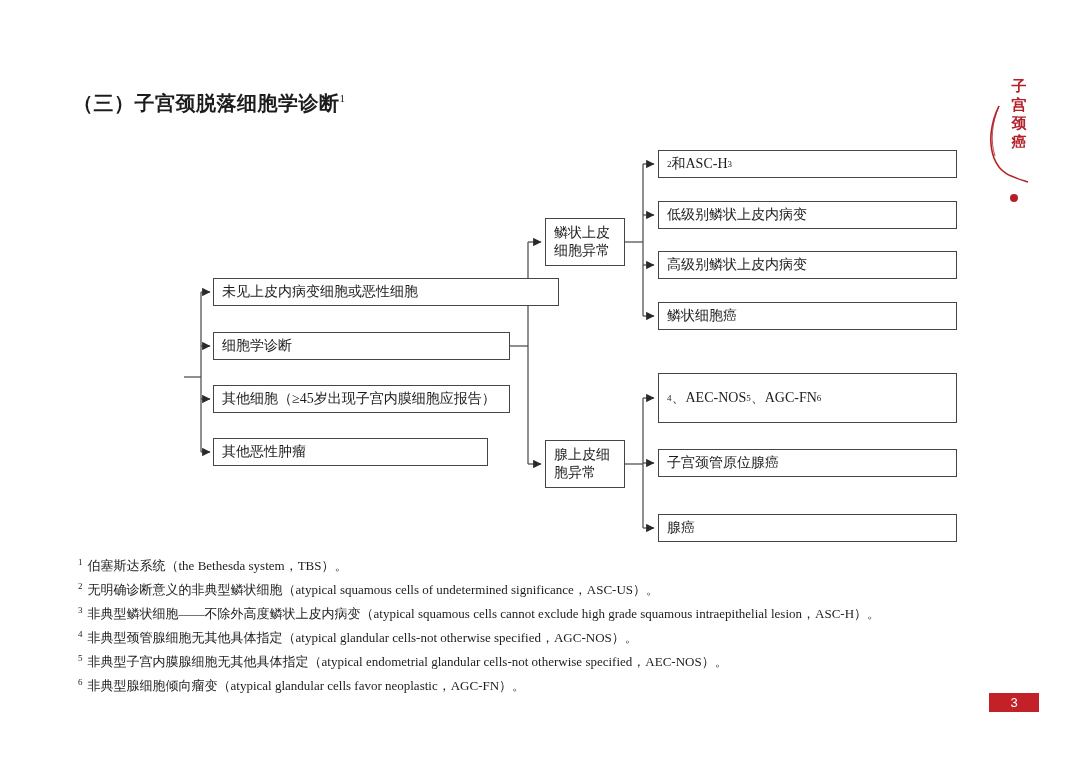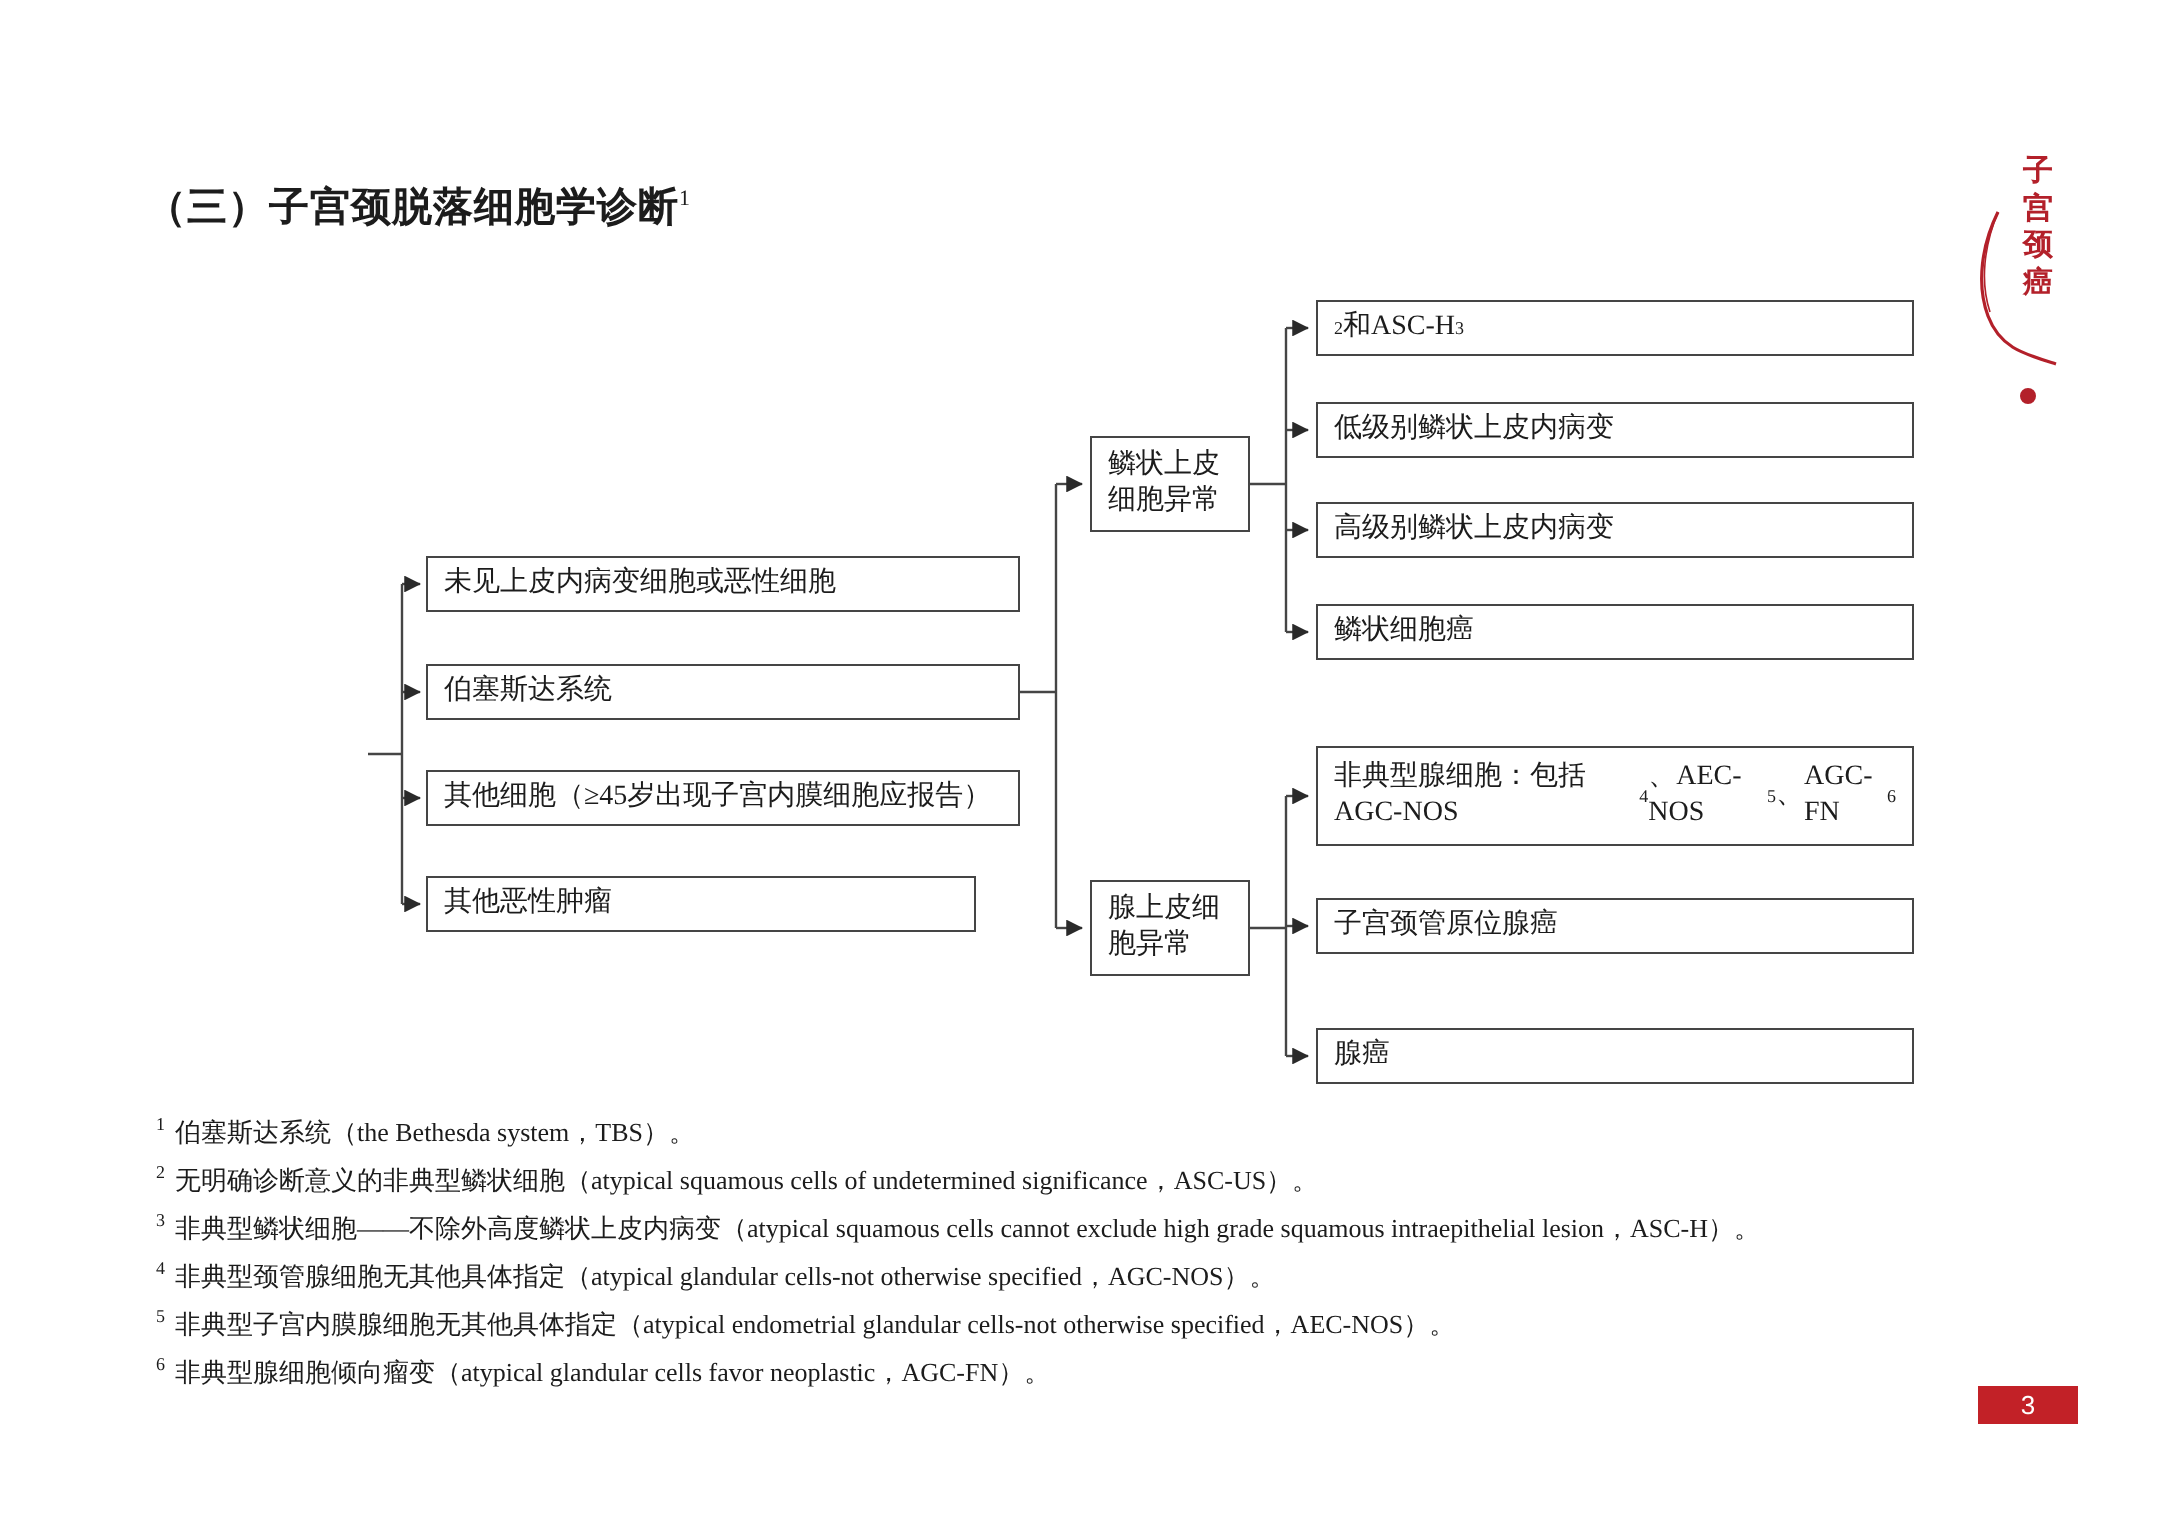--- a/index.html
+++ b/index.html
@@ -78,36 +78,36 @@
 
       <path d="M625 464 H643"></path>
       <path d="M643 398 V528"></path>
       <path d="M643 398 H654" marker-end="url(#arr)"></path>
       <path d="M643 463 H654" marker-end="url(#arr)"></path>
       <path d="M643 528 H654" marker-end="url(#arr)"></path>
     </g>
   </svg>
 
 
-  <div class="node" style="left:213px;top:278px;width:297px;height:28px;">未见上皮内病变细胞或恶性细胞</div>
-  <div class="node" style="left:213px;top:332px;width:297px;height:28px;">伯塞斯达系统</div>
+  <div class="node" style="left:213px;top:278px;width:346px;height:28px;">未见上皮内病变细胞或恶性细胞</div>
+  <div class="node" style="left:213px;top:332px;width:297px;height:28px;">细胞学诊断</div>
   <div class="node" style="left:213px;top:385px;width:297px;height:28px;">其他细胞（≥45岁出现子宫内膜细胞应报告）</div>
   <div class="node" style="left:213px;top:438px;width:275px;height:28px;">其他恶性肿瘤</div>
 
   <div class="node" style="left:545px;top:218px;width:80px;height:48px;">鳞状上皮
 细胞异常</div>
   <div class="node" style="left:545px;top:440px;width:80px;height:48px;">腺上皮细
 胞异常</div>
 
   <div class="node" style="left:658px;top:150px;width:299px;height:28px;"><sup>2</sup><span>和ASC-H</span><sup>3</sup></div>
   <div class="node" style="left:658px;top:201px;width:299px;height:28px;">低级别鳞状上皮内病变</div>
   <div class="node" style="left:658px;top:251px;width:299px;height:28px;">高级别鳞状上皮内病变</div>
   <div class="node" style="left:658px;top:302px;width:299px;height:28px;">鳞状细胞癌</div>
 
-  <div class="node" style="left:658px;top:373px;width:299px;height:50px;"><span>非典型腺细胞：包括 AGC-NOS</span><sup>4</sup><span>、AEC-NOS</span><sup>5</sup><span>、</span><br><span>AGC-FN</span><sup>6</sup></div>
+  <div class="node" style="left:658px;top:373px;width:299px;height:50px;"><sup>4</sup><span>、AEC-NOS</span><sup>5</sup><span>、</span><br><span>AGC-FN</span><sup>6</sup></div>
   <div class="node" style="left:658px;top:449px;width:299px;height:28px;">子宫颈管原位腺癌</div>
   <div class="node" style="left:658px;top:514px;width:299px;height:28px;">腺癌</div>
 
   <div>
     <div class="footnote" style="top:557px;">
       <sup>1</sup><span>伯塞斯达系统（the Bethesda system，TBS）。</span>
     </div>
     <div class="footnote" style="top:581px;">
       <sup>2</sup><span>无明确诊断意义的非典型鳞状细胞（atypical squamous cells of undetermined significance，ASC-US）。</span>
     </div>

